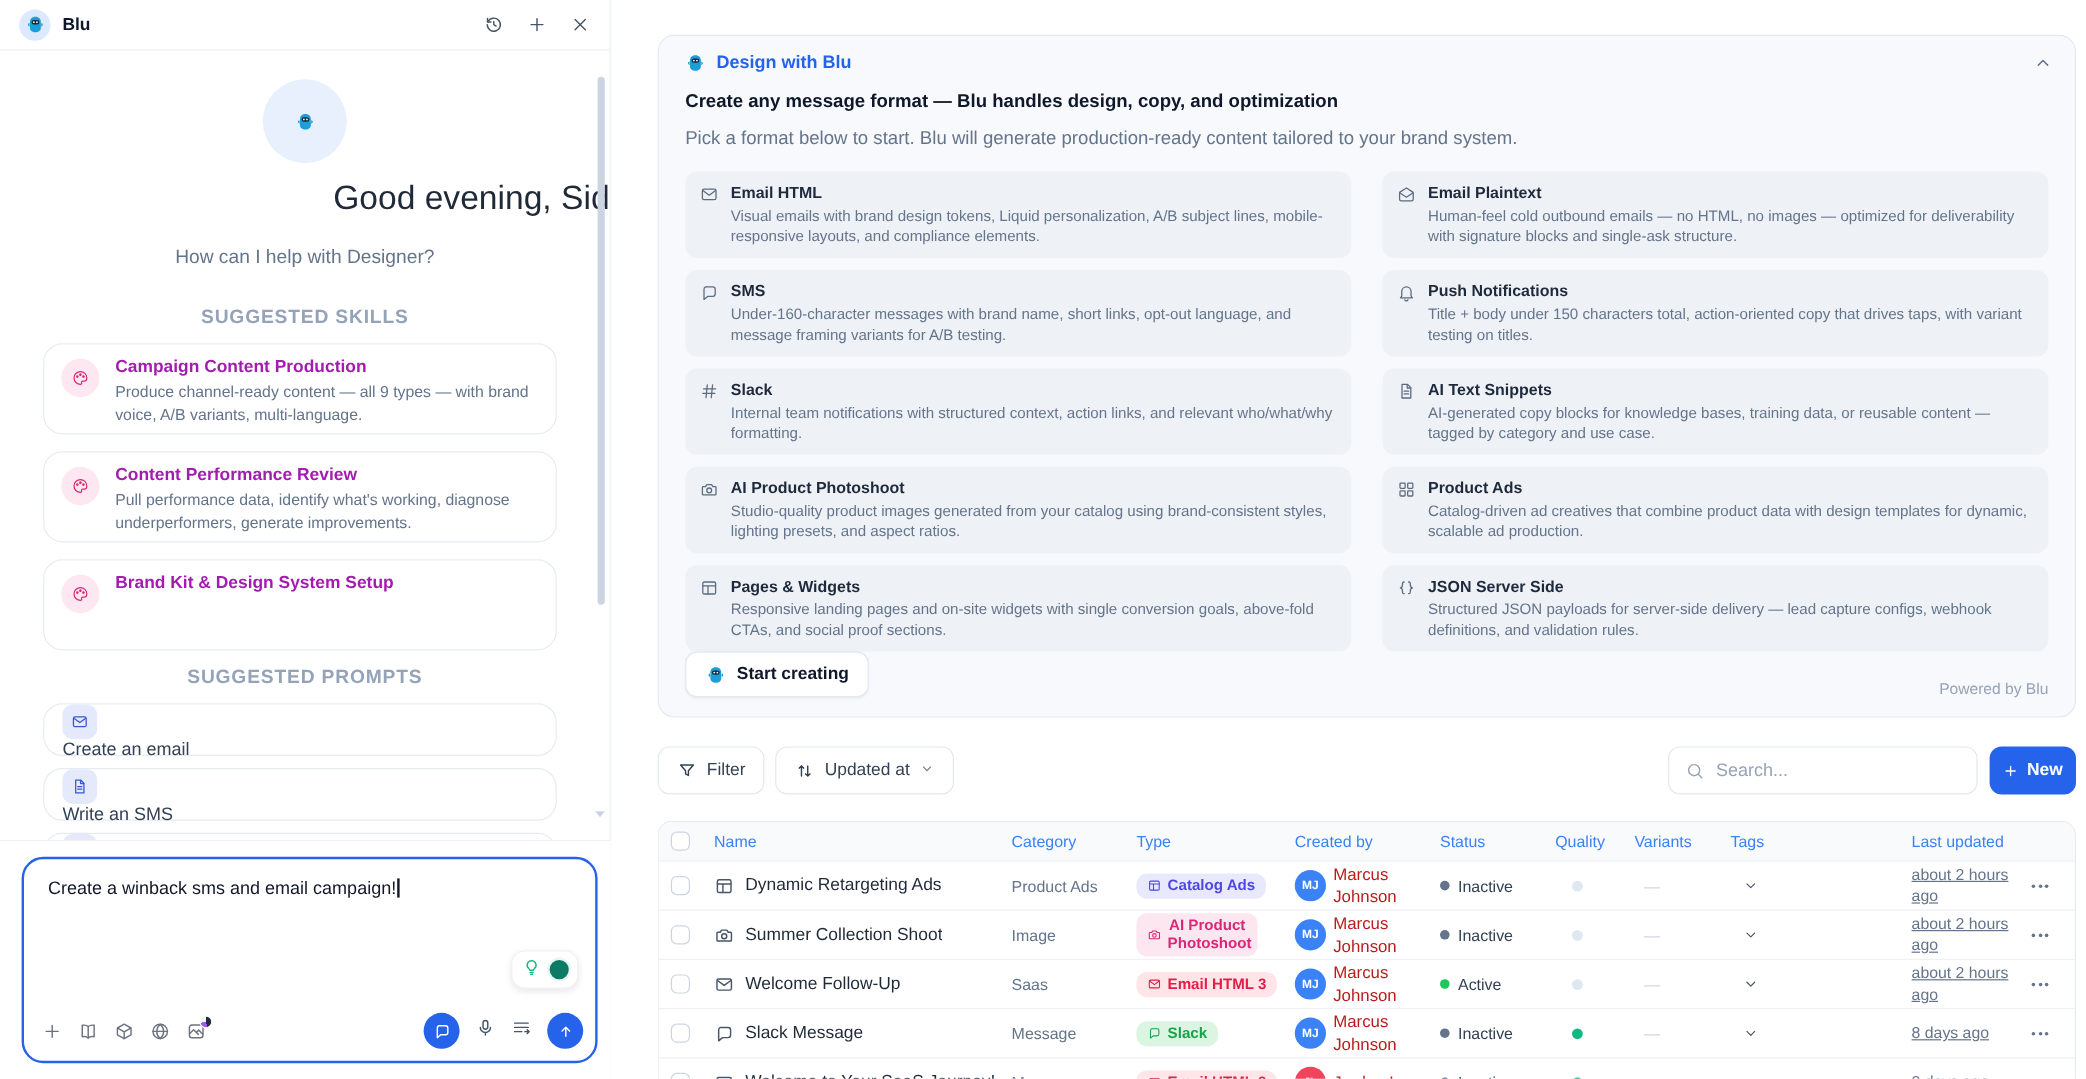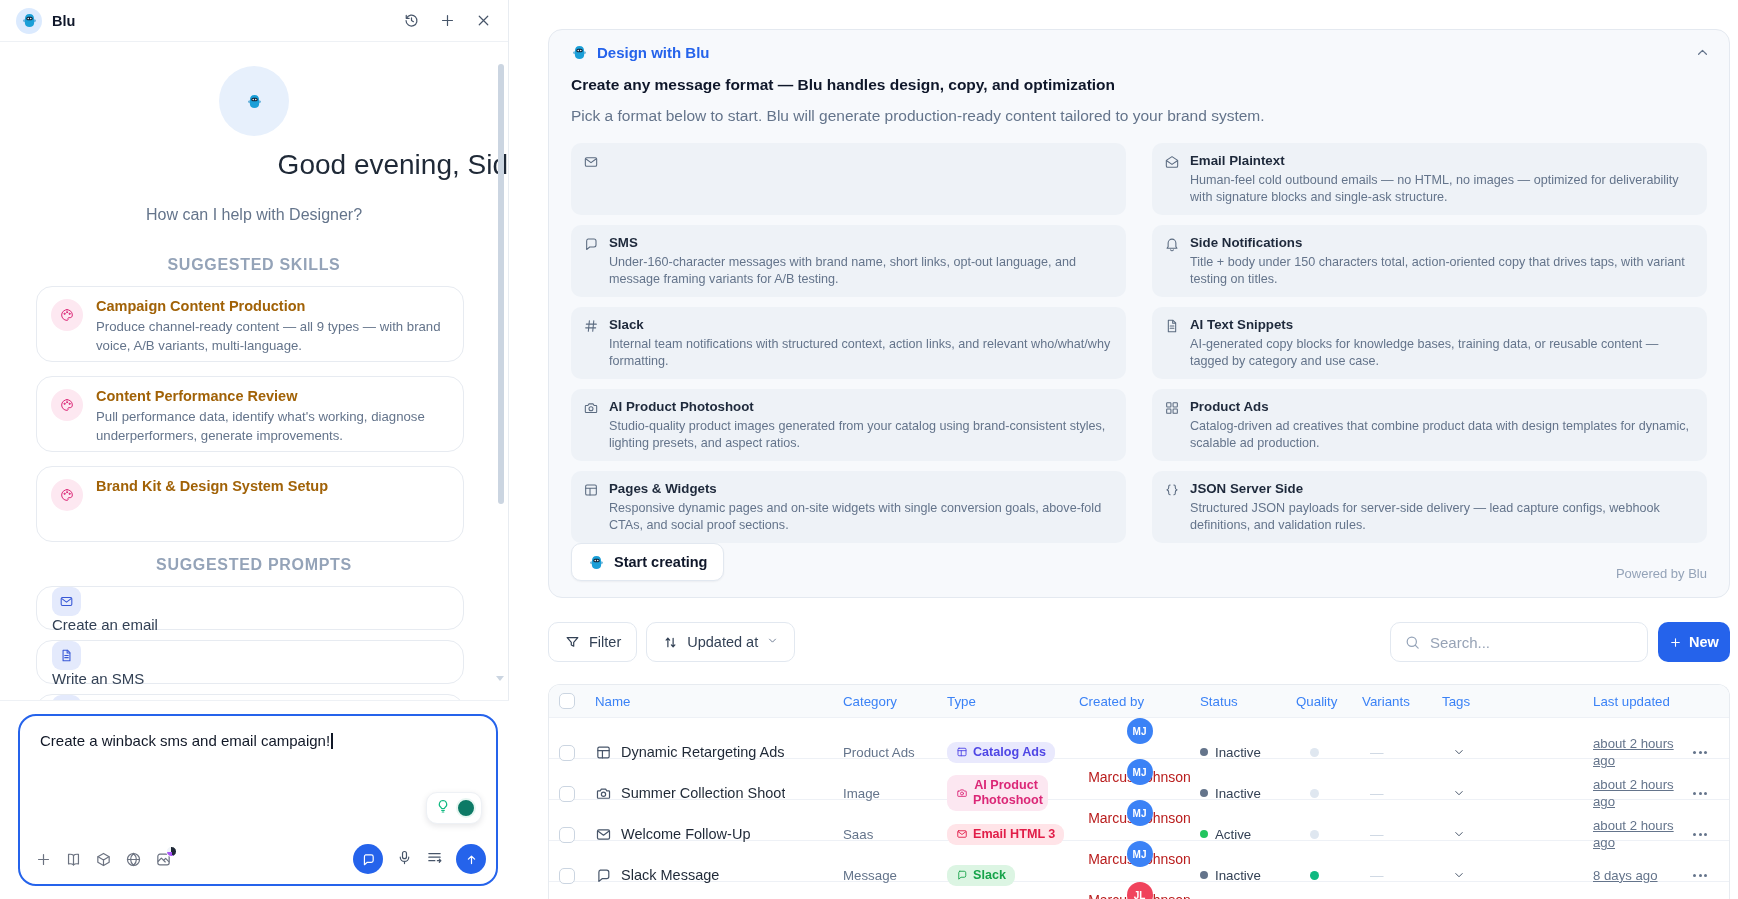--- a/index.html
+++ b/index.html
@@ -37,21 +37,21 @@
   .section-label { margin:32px 40px 12px; font-size:16px; font-weight:bold;
     color:#94a3b8; letter-spacing:.7px;text-align:center; }
   .section-label.second { margin-top:14px; }
 
   .skill-card { margin:0 44px 14px 36px; height:76px; border:1px solid #e7ebf1;
     border-radius:16px; padding:10px 14px; display:flex; gap:13px; background:#fff;
     overflow:hidden; cursor:pointer; }
   .skill-ic { width:32px; height:32px; border-radius:50%; background:#fde8f1;
     color:#db2777; display:flex; align-items:center; justify-content:center; flex:none; margin-top:2px; }
   .skill-ic svg.ic { width:16px; height:16px; stroke-width:1.5; }
-  .skill-title { font-size:14.5px; font-weight:bold; color:#a16207; line-height:19px; }
+  .skill-title { font-size:14.5px; font-weight:bold; color:#a21caf; line-height:19px; }
   .skill-desc { font-size:13.2px; color:#64748b; line-height:18.5px; margin-top:2px; }
 
   .prompt-card { margin:0 44px 10px 36px; height:44px; border:1px solid #e7ebf1;
     border-radius:16px; padding:0 15px; display:flex; align-items:flex-start; gap:0;
     background:#fff; cursor:pointer;flex-direction:column; }
   .prompt-ic { width:29px; height:29px; border-radius:9px; background:#e4eafc;
     color:#3757d6; display:flex; align-items:center; justify-content:center; flex:none; }
   .prompt-ic svg.ic { width:15px; height:15px; }
   .prompt-label { font-size:15px; color:#334155; }
 
@@ -146,21 +146,21 @@
     overflow:hidden; text-overflow:ellipsis; }
   .c-cat { font-size:13.3px; color:#64748b; }
   .badge { display:inline-flex; align-items:center; gap:5px; padding:3px 9px;
     border-radius:9px; font-size:12.6px; font-weight:bold; line-height:15px; }
   .badge svg.ic { width:12px; height:12px; stroke-width:1.8; }
   .badge-indigo { background:#e9e9fd; color:#4f46e5; }
   .badge-pink   { background:#fce7f1; color:#db2777; }
   .badge-pink .bt { width:66px; text-align:center; }
   .badge-red    { background:#ffe4e8; color:#e11d48; }
   .badge-green  { background:#dcf5e3; color:#16a34a; }
-  .c-user { display:flex; align-items:center; gap:24px;flex-direction:column; }
+  .c-user { display:flex; align-items:center; gap:6px; }
   .avatar { width:26px; height:26px; border-radius:50%; color:#fff; font-size:10px; font-weight:bold;
     display:flex; align-items:center; justify-content:center; flex:none; }
   .av-blue { background:#3b82f6; } .av-rose { background:#f0435c; }
   .uname { font-size:14px; color:#b91c1c; line-height:1.35; }
   .c-status { display:flex; align-items:center; gap:7px; color:#334155; font-size:13.3px; }
   .dot { width:8px; height:8px; border-radius:50%; flex:none; }
   .dot-inactive { background:#64748b; } .dot-active { background:#22c55e; }
   .qdot { display:inline-block; width:9px; height:9px; border-radius:50%; margin-left:14px; }
   .q-pale { background:#dfe7f0; } .q-green { background:#10b981; }
   .c-var { color:#cbd5e1; padding-left:8px; }
@@ -463,20 +463,24 @@
         <span class="blu-label">Design with Blu</span>
       </div>
       <div class="dc-headline">Create any message format — Blu handles design, copy, and optimization</div>
       <div class="dc-subline">Pick a format below to start. Blu will generate production-ready content tailored to your brand system.</div>
 
       <div class="fmt-grid">
         <div class="tile">
           <span class="tile-ic"><svg class="ic">
                 <use href="#sym-mail"></use>
               </svg></span>
+          <span>
+              <div class="tile-title">Email HTML</div>
+          <div class="tile-desc">Visual emails with brand design tokens, Liquid personalization, A/B subject lines, mobile-responsive layouts, and compliance elements.</div>
+            </span>
         </div>
         <div class="tile">
           <span class="tile-ic"><svg class="ic">
                 <use href="#sym-mail-open"></use>
               </svg></span>
           <span>
               <div class="tile-title">Email Plaintext</div>
           <div class="tile-desc">Human-feel cold outbound emails — no HTML, no images — optimized for deliverability with signature blocks and single-ask structure.</div>
             </span>
         </div>
@@ -487,21 +491,21 @@
           <span>
               <div class="tile-title">SMS</div>
           <div class="tile-desc">Under-160-character messages with brand name, short links, opt-out language, and message framing variants for A/B testing.</div>
             </span>
         </div>
         <div class="tile">
           <span class="tile-ic"><svg class="ic">
                 <use href="#sym-bell"></use>
               </svg></span>
           <span>
-              <div class="tile-title">Side Notifications</div>
+              <div class="tile-title">Push Notifications</div>
           <div class="tile-desc">Title + body under 150 characters total, action-oriented copy that drives taps, with variant testing on titles.</div>
             </span>
         </div>
         <div class="tile">
           <span class="tile-ic"><svg class="ic">
                 <use href="#sym-hash"></use>
               </svg></span>
           <span>
               <div class="tile-title">Slack</div>
           <div class="tile-desc">Internal team notifications with structured context, action links, and relevant who/what/why formatting.</div>
@@ -533,21 +537,21 @@
               <div class="tile-title">Product Ads</div>
           <div class="tile-desc">Catalog-driven ad creatives that combine product data with design templates for dynamic, scalable ad production.</div>
             </span>
         </div>
         <div class="tile">
           <span class="tile-ic"><svg class="ic">
                 <use href="#sym-layout"></use>
               </svg></span>
           <span>
               <div class="tile-title">Pages &amp; Widgets</div>
-          <div class="tile-desc">Responsive dynamic pages and on-site widgets with single conversion goals, above-fold CTAs, and social proof sections.</div>
+          <div class="tile-desc">Responsive landing pages and on-site widgets with single conversion goals, above-fold CTAs, and social proof sections.</div>
             </span>
         </div>
         <div class="tile">
           <span class="tile-ic"><svg class="ic">
                 <use href="#sym-braces"></use>
               </svg></span>
           <span>
               <div class="tile-title">JSON Server Side</div>
           <div class="tile-desc">Structured JSON payloads for server-side delivery — lead capture configs, webhook definitions, and validation rules.</div>
             </span>

